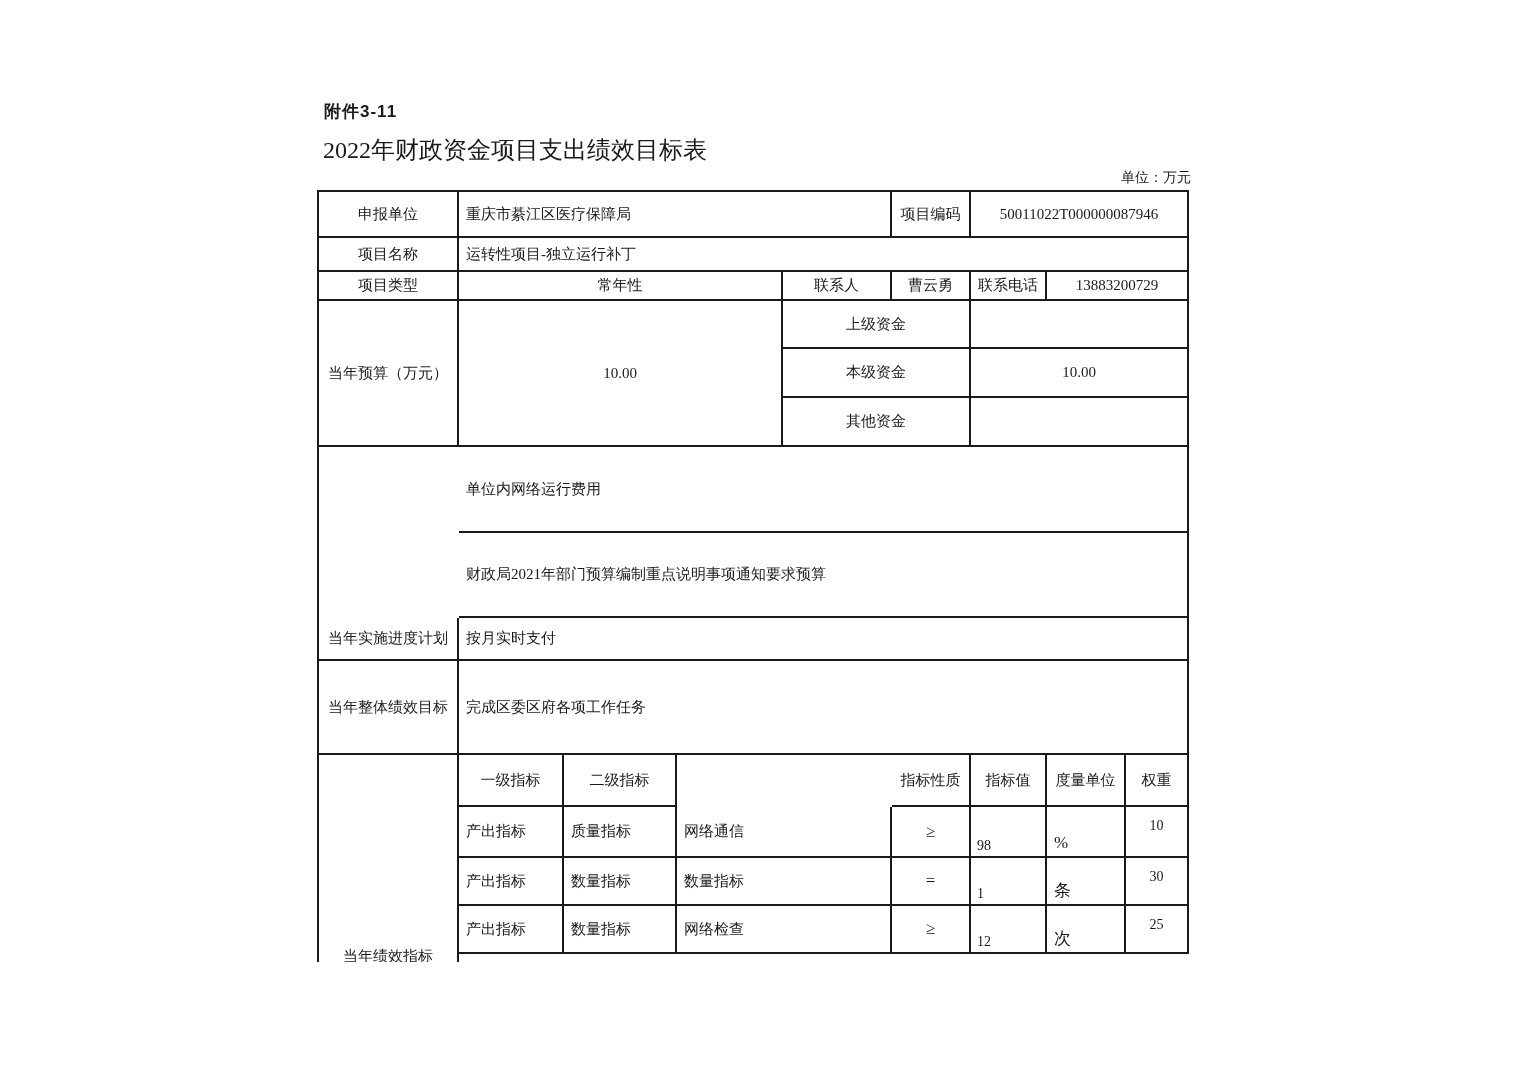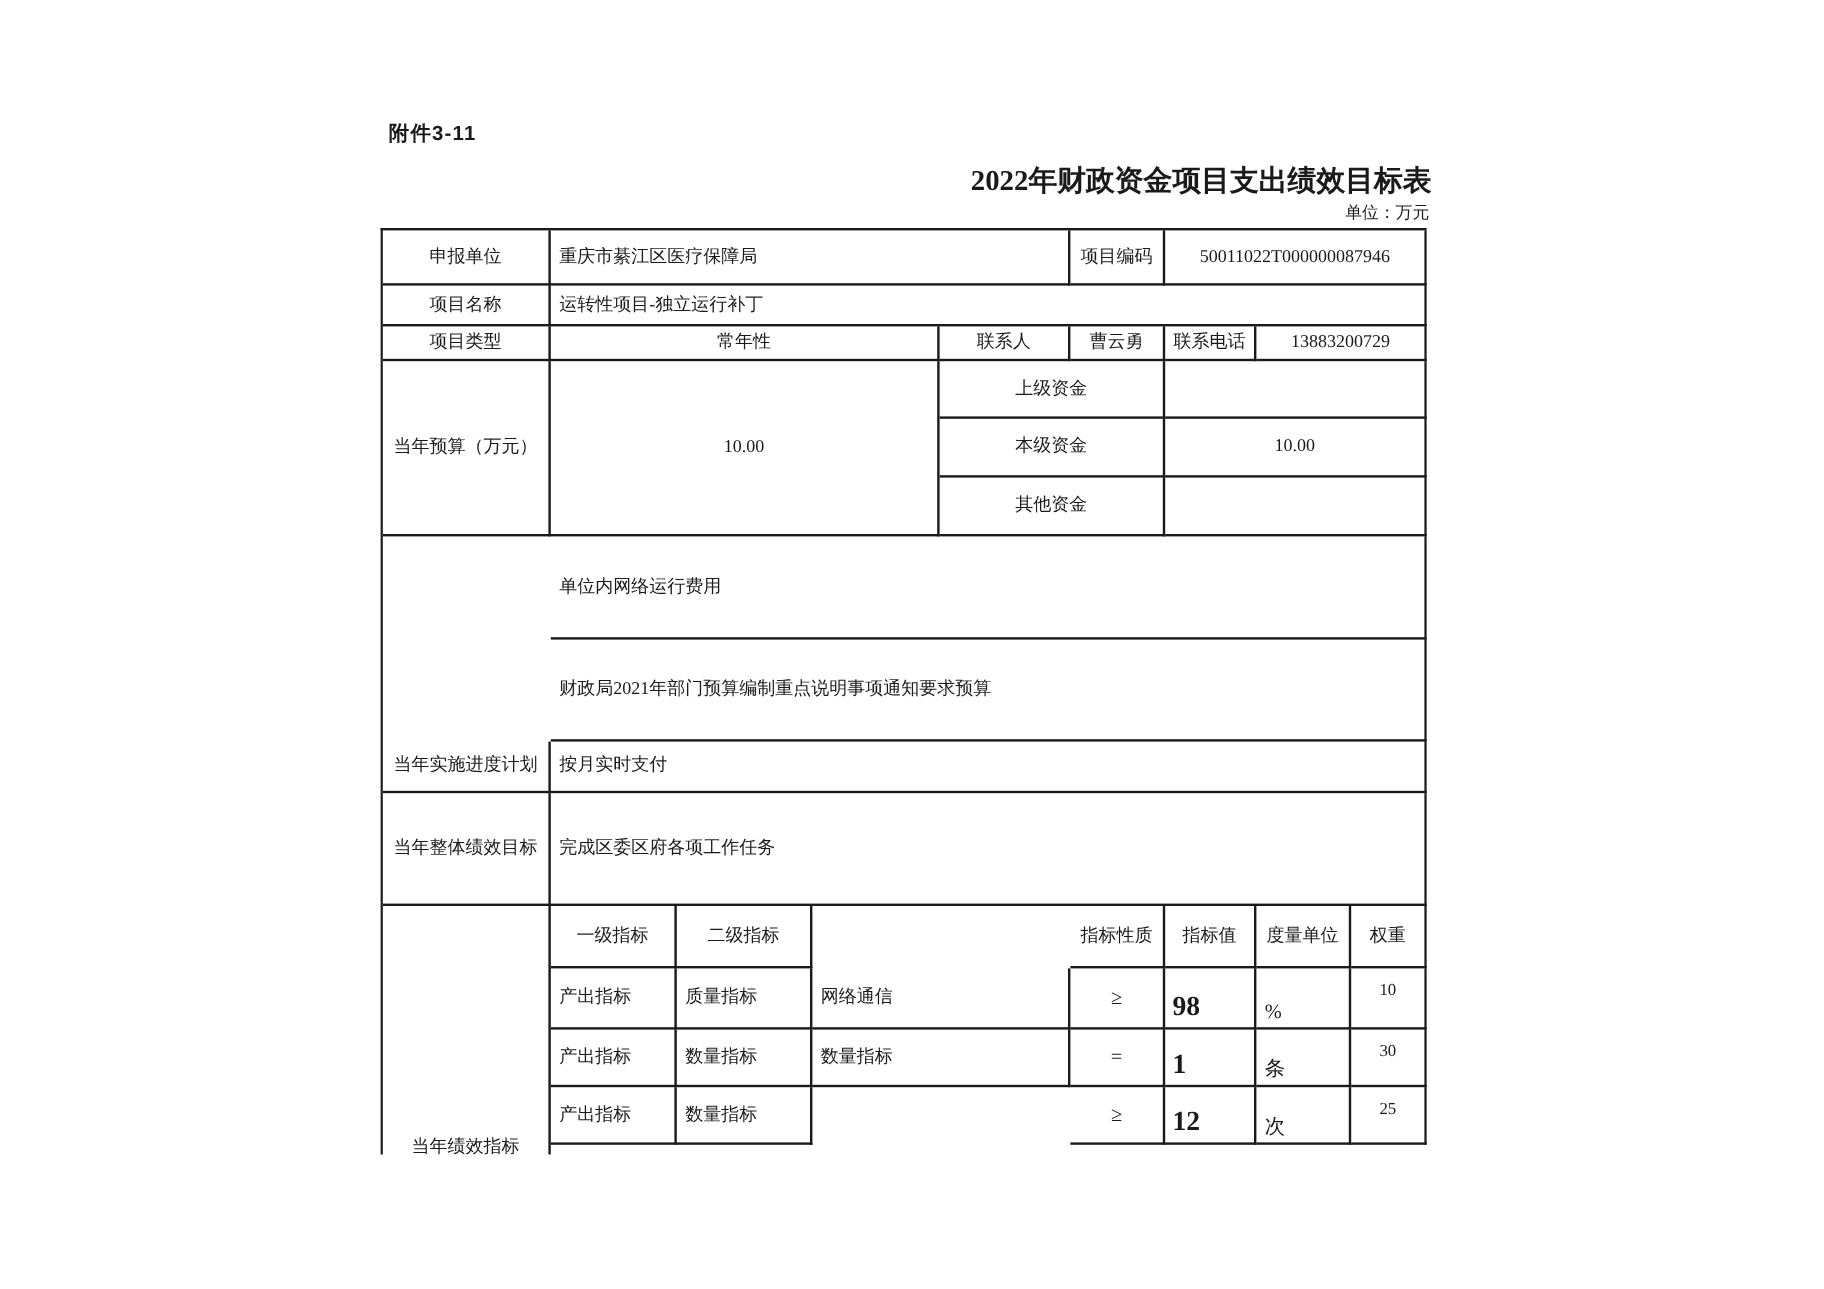--- a/index.html
+++ b/index.html
@@ -11,21 +11,21 @@
     color:#1a1a1a;
     overflow:hidden;
   }
   .attach{
     position:absolute;left:324px;top:100px;
     font-family:"Liberation Sans","DejaVu Sans",sans-serif;
     font-weight:bold;font-size:17px;letter-spacing:1px;
   }
   .title{
     position:absolute;left:323px;top:134px;width:870px;
-    text-align:right;font-weight:bold;font-size:24px;
+    text-align:left;font-weight:normal;font-size:24px;
   }
   .unit-note{
     position:absolute;left:323px;top:169px;width:868px;
     text-align:right;font-size:14px;
   }
   .table-clip{
     position:absolute;left:317px;top:190px;
     width:872px;height:772px;
     overflow:hidden;
   }
@@ -43,21 +43,21 @@
     border-right:2px solid #1a1a1a;
     border-bottom:2px solid #1a1a1a;
     font-size:15px;line-height:1.25;
     text-align:center;
     padding:1px 3px;
     box-sizing:border-box;
     overflow:hidden;
   }
   .c.left{justify-content:flex-start;text-align:left;padding-left:7px;padding-right:6px;}
   .c.valnum{align-items:flex-end;justify-content:flex-start;text-align:left;
-            font-size:23px;padding:0 2px 2px 6px;font-weight:bold;}
+            font-size:14px;padding:0 2px 2px 6px;}
   .c.unitcell{align-items:flex-end;justify-content:flex-start;text-align:left;
             font-size:17px;padding:0 2px 3px 7px;}
   .c.weight{align-items:flex-start;padding-top:10px;font-size:14px;}
   .c.sym{font-size:17px;}
   .c.nobb{border-bottom:none;}
   .c.phantom{border:none;}
 </style>
 </head>
 <body>
 
@@ -124,20 +124,21 @@
       <div class="c left" style="grid-area:13/2/14/3">产出指标</div>
       <div class="c left" style="grid-area:13/3/14/4">数量指标</div>
       <div class="c left" style="grid-area:13/4/14/6">数量指标</div>
       <div class="c sym" style="grid-area:13/6/14/7">=</div>
       <div class="c valnum" style="grid-area:13/7/14/8">1</div>
       <div class="c unitcell" style="grid-area:13/8/14/9">条</div>
       <div class="c weight" style="grid-area:13/9/14/10">30</div>
 
       <div class="c left" style="grid-area:14/2/15/3">产出指标</div>
       <div class="c left" style="grid-area:14/3/15/4">数量指标</div>
+      <div class="c left" style="grid-area:14/4/15/6">网络检查</div>
       <div class="c sym" style="grid-area:14/6/15/7">≥</div>
       <div class="c valnum" style="grid-area:14/7/15/8">12</div>
       <div class="c unitcell" style="grid-area:14/8/15/9">次</div>
       <div class="c weight" style="grid-area:14/9/15/10">25</div>
 
       <div class="c phantom" style="grid-area:15/2/16/10"></div>
 
     </div>
   </div>
 </div>

